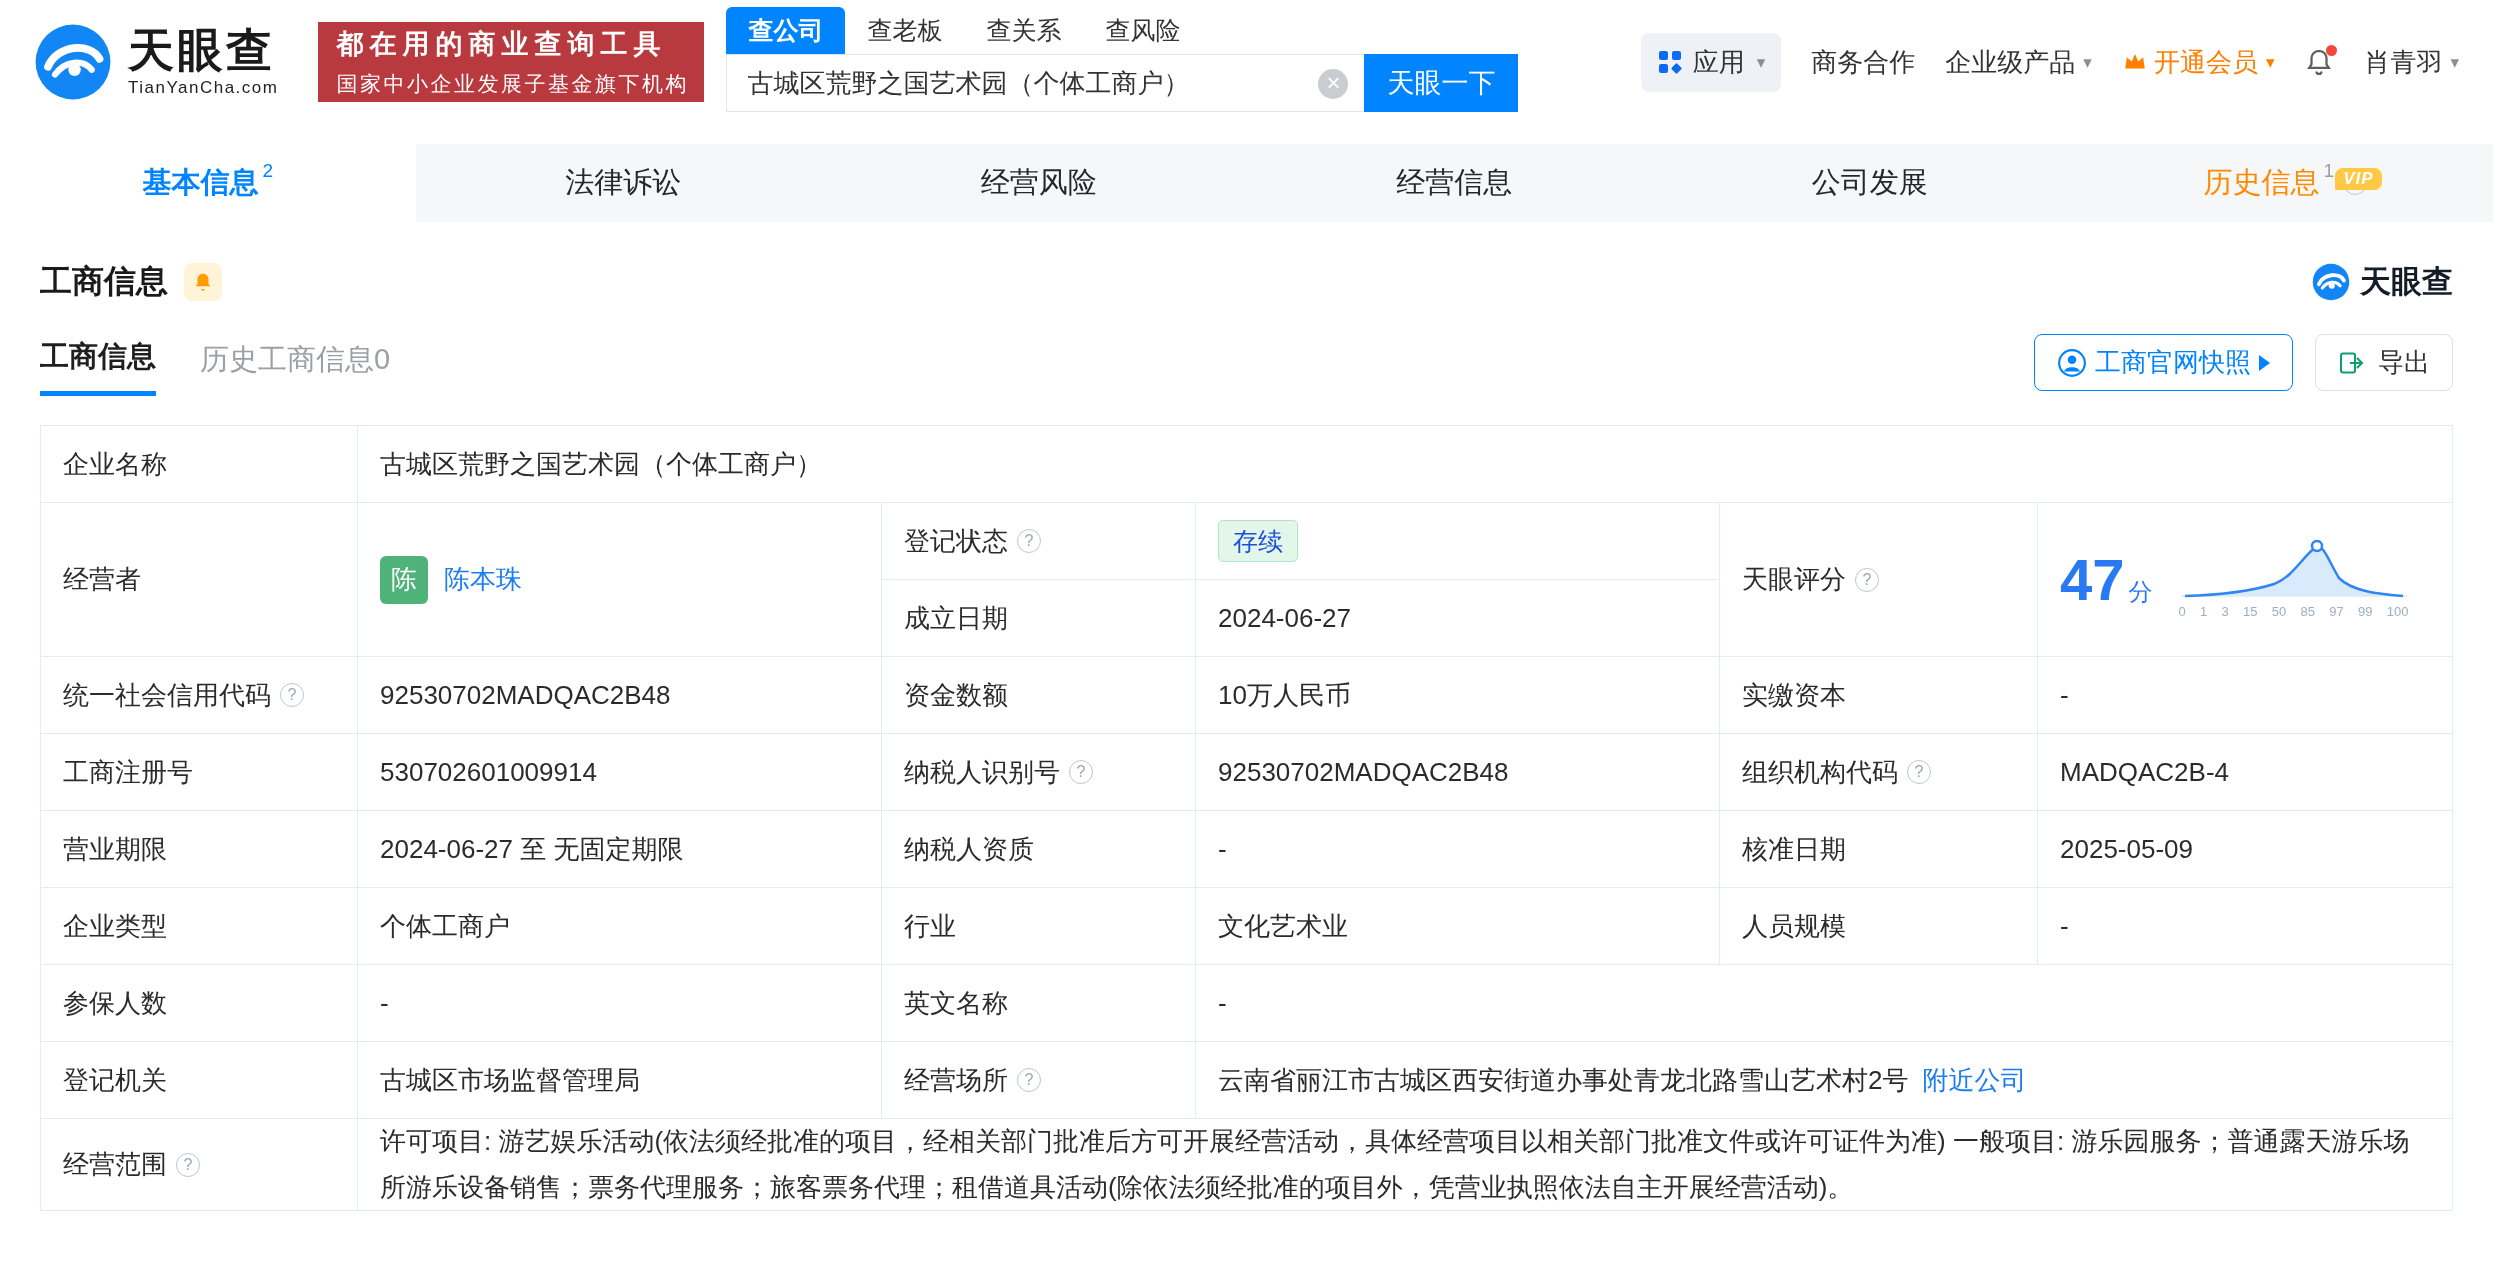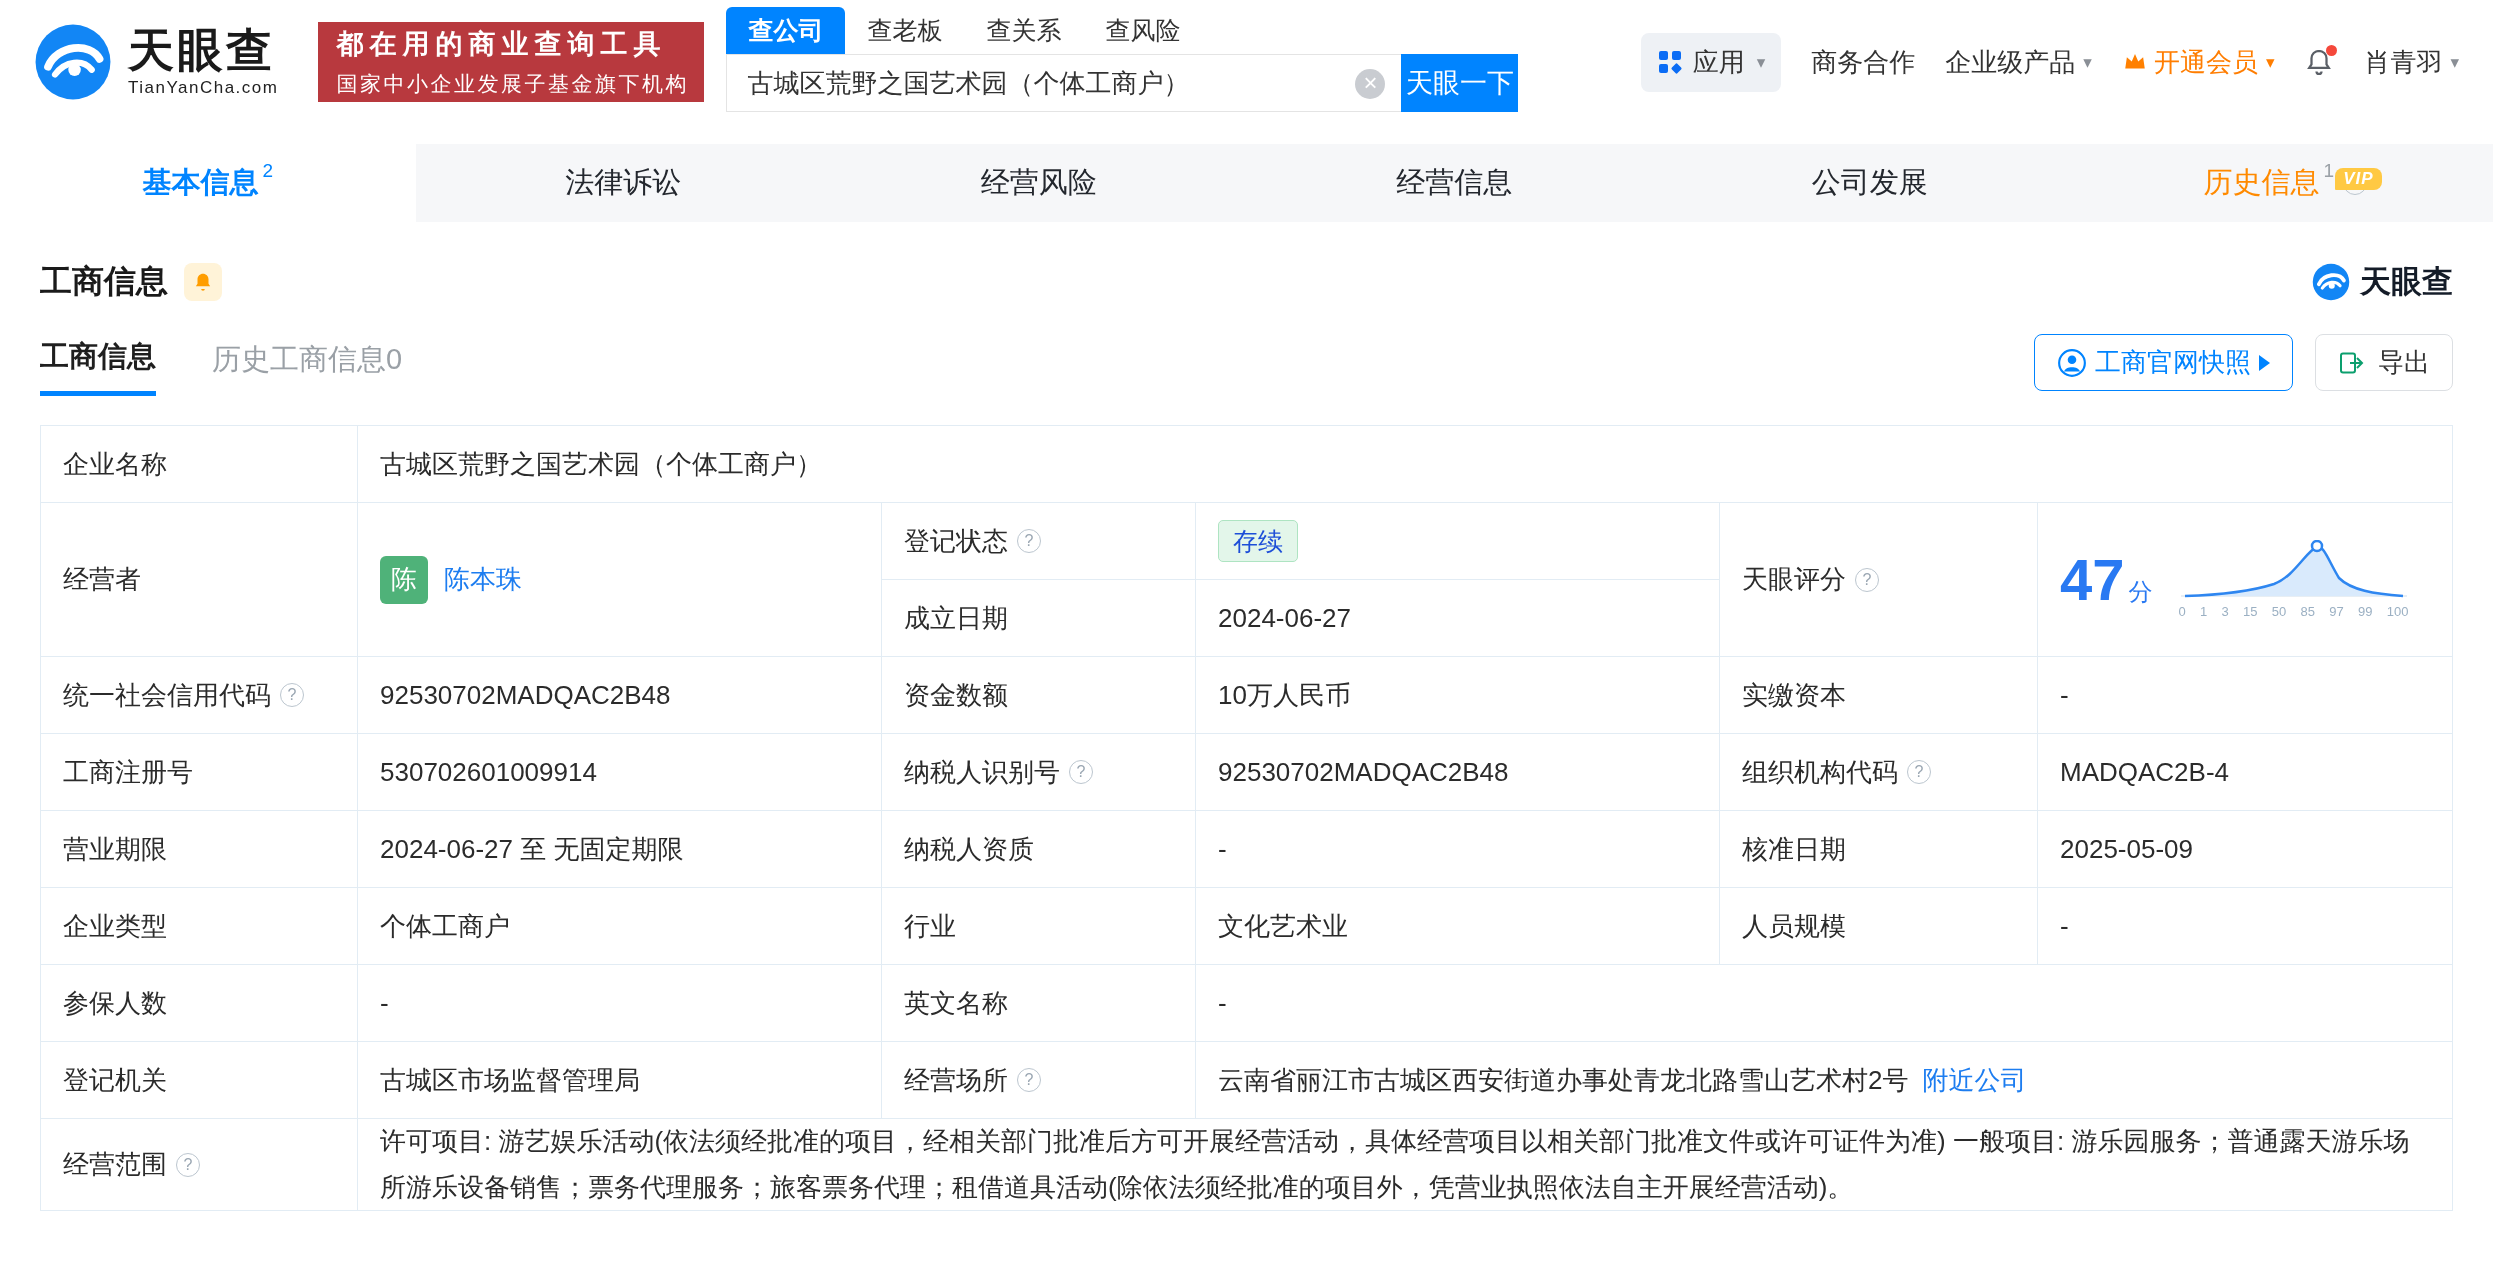--- a/index.html
+++ b/index.html
@@ -19,21 +19,21 @@
   .search-area{display:flex;flex-direction:column;margin-left:22px}
   .search-tabs{display:flex;align-items:flex-end;height:42px}
   .stab{font-size:25px;color:#333;padding:7px 22px;cursor:pointer}
   .stab.active{background:#0084ff;color:#fff;border-radius:6px 6px 0 0;font-weight:bold}
   .search-row{display:flex;height:58px;width:792px}
   .search-input-wrap{position:relative;flex:1;border:1px solid #e4e4e4;border-right:none;background:#fff;display:flex;align-items:center}
   .search-input-wrap input{border:none;outline:none;width:100%;height:100%;font-size:26px;
     padding:0 64px 0 20px;color:#333;font-family:inherit}
   .clear-ic{position:absolute;right:16px;top:14px;width:30px;height:30px;border-radius:50%;
     background:#c9ccd1;color:#fff;font-size:24px;line-height:28px;text-align:center;cursor:pointer}
-  .search-btn{width:117px;background:#0084ff;color:#fff;border:none;font-size:27px;cursor:pointer;font-family:inherit}
+  .search-btn{width:154px;background:#0084ff;color:#fff;border:none;font-size:27px;cursor:pointer;font-family:inherit}
   .topnav{margin-left:auto;display:flex;align-items:center;gap:30px;font-size:26px;color:#333;white-space:nowrap}
   .apps-box{background:#eef1f5;border-radius:8px;padding:12px 16px;display:flex;align-items:center;gap:10px;cursor:pointer}
   .navlink{display:flex;align-items:center;gap:6px;cursor:pointer}
   .caret{font-size:17px;color:#8a8f96;margin-left:2px}
   .vip-link{color:#ff7d00}
   .vip-link .caret{color:#ff7d00}
   .bell-wrap{position:relative;cursor:pointer;display:flex;align-items:center}
   .bell-dot{position:absolute;top:-2px;right:-3px;width:11px;height:11px;border-radius:50%;background:#f5483b}
 
   
@@ -57,21 +57,21 @@
   .sec-title{font-size:32px;font-weight:bold;color:#1a1a1a}
   .bell-badge{width:38px;height:38px;background:#fff3d8;border-radius:8px;display:flex;
     align-items:center;justify-content:center;cursor:pointer}
   .mini-logo{display:flex;align-items:center;gap:10px}
   .mini-logo-text{font-size:31px;font-weight:bold;color:#141c28}
 
   
   .subtabs{display:flex;align-items:center;margin:30px 40px 0}
   .subtab{font-size:29px;cursor:pointer;padding-bottom:14px}
   .subtab.active{font-weight:bold;color:#1f1f1f;border-bottom:5px solid #0084ff}
-  .subtab.muted{color:#9aa0a6;margin-left:56px}
+  .subtab.muted{color:#9aa0a6;margin-left:44px}
   .sub-actions{margin-left:auto;display:flex;align-items:center;gap:22px;padding-bottom:8px}
   .snapshot-btn{display:flex;align-items:center;gap:8px;border:1px solid #0084ff;color:#0084ff;
     background:#fff;font-size:26px;padding:10px 22px;border-radius:8px;cursor:pointer;font-family:inherit}
   .play-tri{width:0;height:0;border-left:11px solid #0084ff;border-top:8px solid transparent;border-bottom:8px solid transparent}
   .export-btn{display:flex;align-items:center;gap:12px;border:1px solid #dcdfe3;color:#333;
     background:#fff;font-size:26px;padding:10px 22px;border-radius:8px;cursor:pointer;font-family:inherit}
 
   
   table.info{margin:26px 40px 0;width:2413px;border-collapse:collapse;table-layout:fixed}
   table.info td{border:1px solid #e2ecf4;font-size:26px;padding:0 22px;height:77px;

